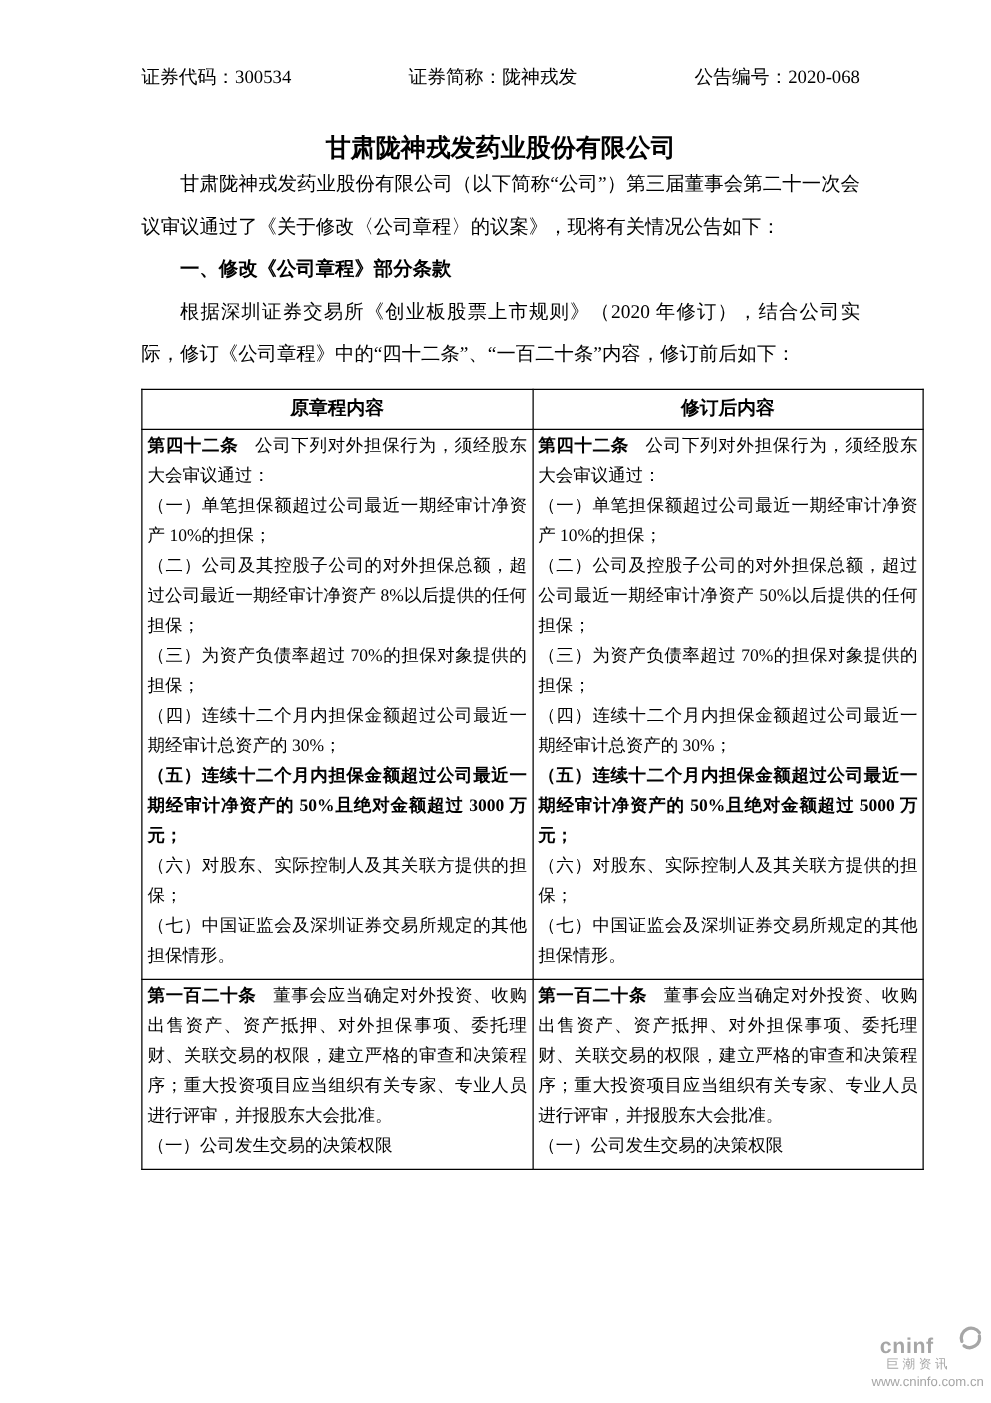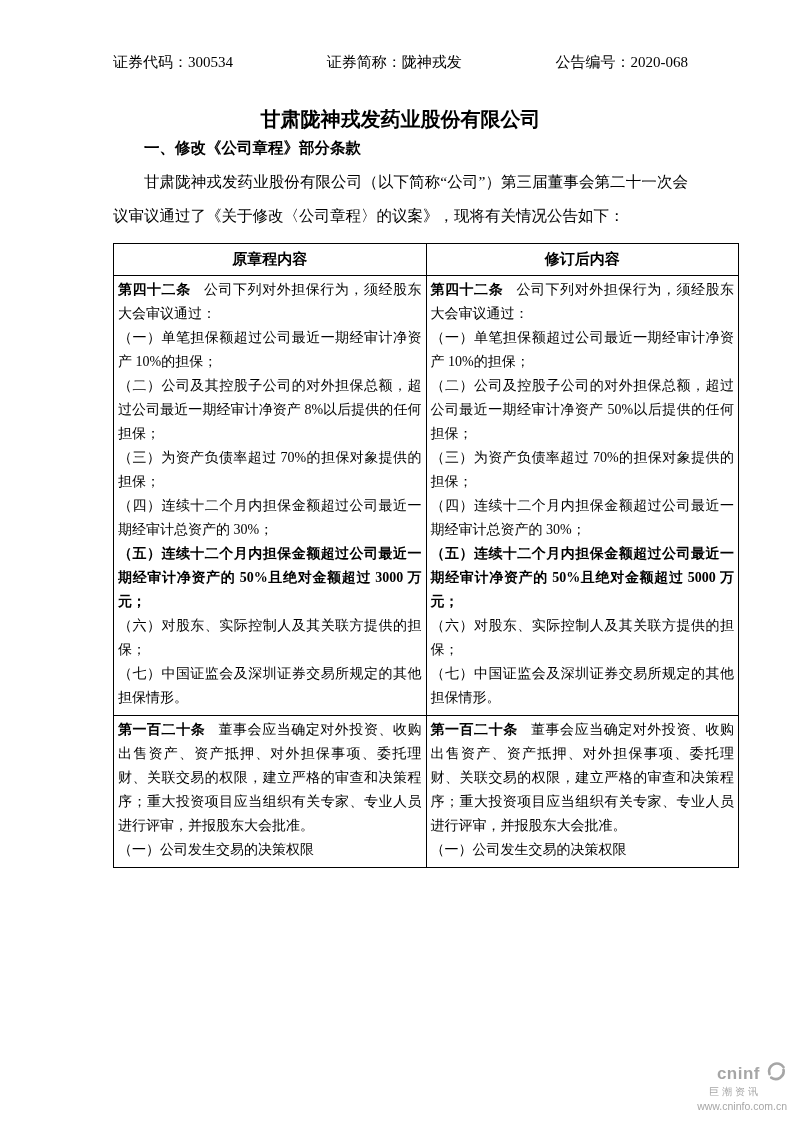--- a/index.html
+++ b/index.html
@@ -35,45 +35,46 @@
     width:50%;padding:2px 4px 5px 4px;font-size:14px;line-height:24px;
   }
   .cell-p{margin:0;text-align:justify;}
   .term{font-weight:bold;margin-right:0.95em;}
   .bold{font-weight:bold;}
   .cninfo-logo{
     position:absolute;right:6px;bottom:10px;text-align:right;
     font-family:"Liberation Sans","DejaVu Sans",sans-serif;color:#a6a6a6;
     line-height:1.15;
   }
-  .logo-row{display:flex;align-items:center;justify-content:flex-end;gap:6px;}
+  .logo-row{display:flex;align-items:flex-end;justify-content:flex-end;gap:19px;}
   .logo-brand{font-size:17px;font-weight:bold;letter-spacing:0.5px;}
   .logo-cn{font-size:10px;letter-spacing:3px;margin-right:26px;}
   .logo-url{font-size:10.5px;margin-top:2px;}
 </style>
 </head>
 <body>
 
 <div class="content">
 
   <div class="doc-header">
     <span>证券代码：300534</span>
     <span>证券简称：陇神戎发</span>
     <span>公告编号：2020-068</span>
   </div>
 
   <div class="titles">
     <div class="title-company">甘肃陇神戎发药业股份有限公司</div>
   </div>
 
 
+  <p class="para intro">甘肃陇神戎发药业股份有限公司（以下简称“公司”）第三届董事会第二十一次会议审议通过了《关于修改〈公司章程〉的议案》，现将有关情况公告如下：</p>
+
   <p class="para sec-heading">一、修改《公司章程》部分条款</p>
 
-  <p class="para intro">甘肃陇神戎发药业股份有限公司（以下简称“公司”）第三届董事会第二十一次会议审议通过了《关于修改〈公司章程〉的议案》，现将有关情况公告如下：</p>
-
+  <p class="para sec-lead">根据深圳证券交易所《创业板股票上市规则》（2020 年修订），结合公司实际，修订《公司章程》中的“四十二条”、“一百二十条”内容，修订前后如下：</p>
 
 </div>
 
 <table class="rev-table">
   <thead>
     <tr>
       <th>原章程内容</th>
       <th>修订后内容</th>
     </tr>
   </thead>

